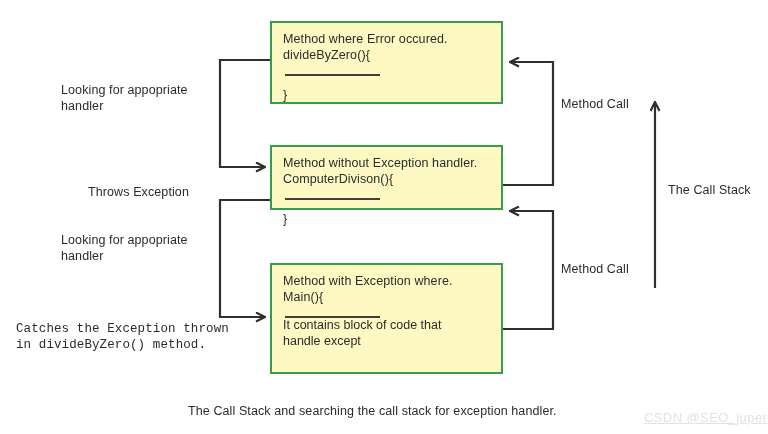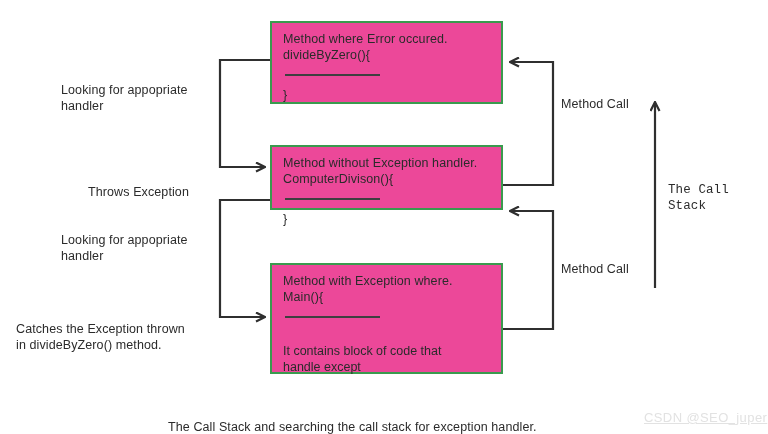--- a/index.html
+++ b/index.html
@@ -21,21 +21,21 @@
     position: absolute;
     left: 0;
     top: 0;
     width: 768px;
     height: 434px;
     pointer-events: none;
   }
   .box {
     position: absolute;
     box-sizing: border-box;
-    background: #ec4899;
+    background: #fef9c3;
     border: 2px solid #3a9a4e;
     padding: 9px 11px 0 11px;
   }
   .box-title {
     font-size: 12.5px;
     line-height: 15.5px;
     color: #2b2b2b;
     white-space: pre-line;
     letter-spacing: 0.1px;
   }
@@ -49,21 +49,20 @@
     font-size: 12.5px;
     line-height: 15px;
     color: #2b2b2b;
     margin-top: 12px;
   }
   .box-body {
     font-size: 12.5px;
     line-height: 15.5px;
     color: #2b2b2b;
     white-space: pre-line;
-    margin-top: 26px;
   }
   .label {
     position: absolute;
     font-size: 12.5px;
     line-height: 16px;
     color: #2b2b2b;
     white-space: pre-line;
     letter-spacing: 0.1px;
   }
   .caption {
@@ -131,23 +130,23 @@
     <div class="box-rule"></div>
     <div class="box-body">It contains block of code that
 handle except</div>
   </div>
 
   <div class="label" style="left:61px; top:82px;">Looking for appopriate
 handler</div>
   <div class="label" style="left:88px; top:184px;">Throws Exception</div>
   <div class="label" style="left:61px; top:232px;">Looking for appopriate
 handler</div>
-  <div class="label" style="left:16px; top:321px;">Catches the Exception thrown
+  <div class="label" style="left:16px; top:321px;font-family:Liberation Mono, monospace;">Catches the Exception thrown
 in divideByZero() method.</div>
 
   <div class="label" style="left:561px; top:96px;">Method Call</div>
   <div class="label" style="left:561px; top:261px;">Method Call</div>
-  <div class="label" style="left:668px; top:182px;font-family:Liberation Mono, monospace;">The Call Stack</div>
+  <div class="label" style="left:668px; top:182px;">The Call Stack</div>
 
-  <div class="caption" style="left:168px; top:404px;margin-top:16px;">The Call Stack and searching the call stack for exception handler.</div>
+  <div class="caption" style="left:188px; top:404px;">The Call Stack and searching the call stack for exception handler.</div>
   <div class="watermark" style="left:644px; top:410px;">CSDN @SEO_juper</div>
 
 </div>
 
 </body></html>

